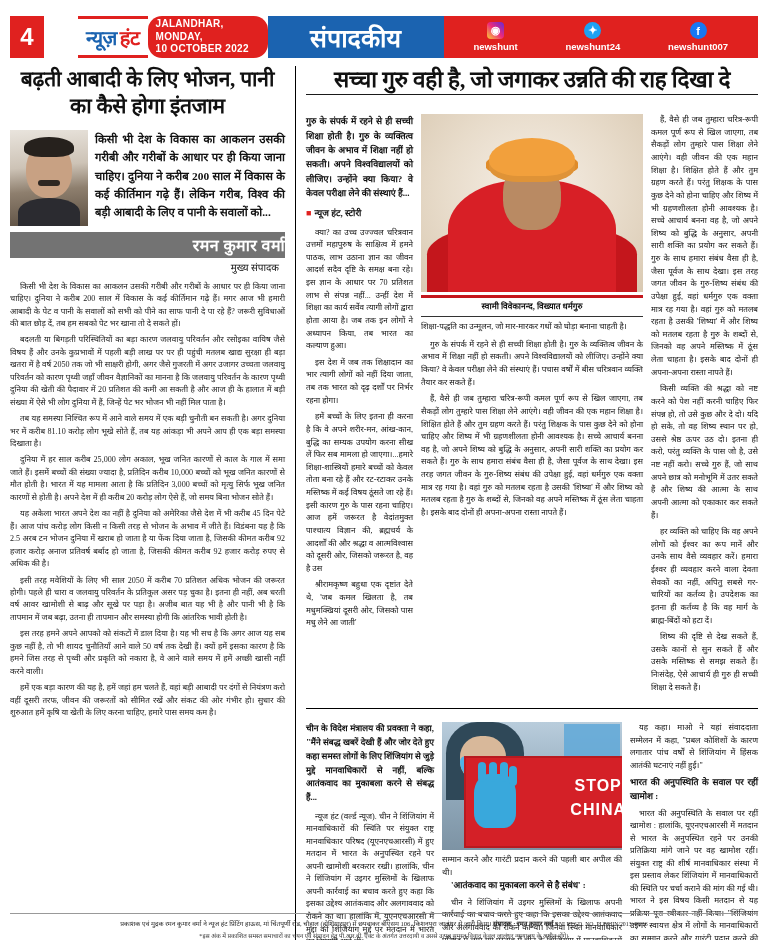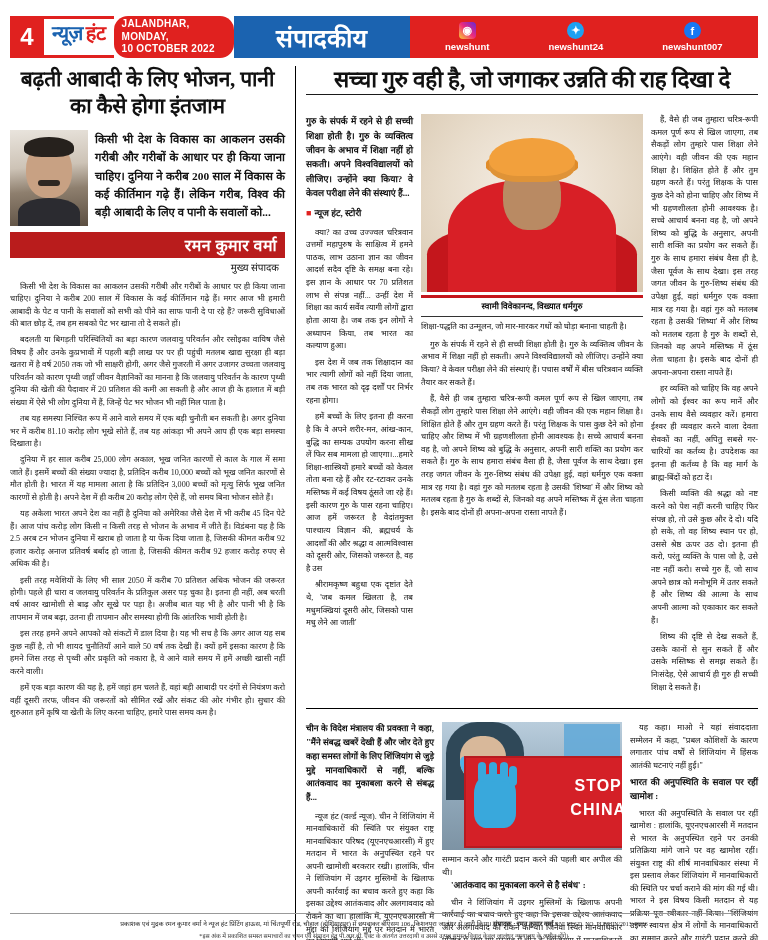--- a/index.html
+++ b/index.html
@@ -15,21 +15,21 @@
 
   
   .masthead { display: flex; align-items: stretch; height: 42px; margin-top: 16px; }
   .page-num {
     background: #e0211f; color: #ffffff; width: 34px;
     display: flex; align-items: center; justify-content: center;
     font-size: 24px; font-weight: bold; font-family: "Liberation Sans", sans-serif;
   }
   .logo-box {
     background: #ffffff; border-top: 3px solid #e0211f; border-bottom: 3px solid #e0211f;
-    padding: 0 8px; display: flex; gap: 3px;
+    padding: 0 8px; display: flex; align-items: center; gap: 3px; margin-left: 34px;
   }
   .logo-a { color: #1b63b0; font-size: 20px; font-weight: bold; font-family: "Liberation Sans", sans-serif; letter-spacing: -.5px; }
   .logo-b { color: #e0211f; font-size: 20px; font-weight: bold; font-family: "Liberation Sans", sans-serif; letter-spacing: -.5px; }
   .dateline {
     background: #e0211f; color: #ffffff; flex: 0 0 120px;
     display: flex; flex-direction: column; justify-content: center; padding-left: 8px;
     font-family: "Liberation Sans", sans-serif; font-size: 10px; font-weight: bold; line-height: 1.25; letter-spacing: .3px; border-radius: 14px;
   }
   .section-title {
     background: #1b63b0; color: #ffffff; flex: 0 0 176px;
@@ -68,21 +68,21 @@
     border-radius: 48% 48% 44% 44%; background: #c8a183;
   }
   .ed-photo::after {
     content: ""; position: absolute; left: 8px; bottom: 0; width: 62px; height: 28px;
     border-radius: 50% 50% 0 0; background: #2b2b30;
   }
   .ed-hair { position: absolute; left: 14px; top: 7px; width: 50px; height: 20px; border-radius: 50% 50% 35% 35%; background: #26211d; }
   .ed-mous { position: absolute; left: 28px; top: 50px; width: 22px; height: 6px; border-radius: 3px; background: #2e2722; }
   .lead-text { font-size: 11.4px; line-height: 1.62; text-align: justify; font-weight: bold; }
 
-  .byline-bar { margin-top: 6px; background: #b91c1c; height: 26px; display: flex; align-items: center; justify-content: flex-end; padding-right: 8px; }
+  .byline-bar { margin-top: 6px; background: #737373; height: 26px; display: flex; align-items: center; justify-content: flex-end; padding-right: 0; }
   .byline-name { color: #ffffff; font-size: 16px; font-weight: bold; letter-spacing: .4px; }
   .byline-role { text-align: right; font-size: 10px; margin-top: 2px; padding-right: 6px; }
 
   .body-col { margin-top: 7px; font-size: 8.1px; line-height: 1.54; text-align: justify;
               column-count: 1; color: #1a1a1a; }
   .body-col p { margin-bottom: 4px; text-indent: 10px; }
 
   
   .hl-center {
     font-size: 22.5px; font-weight: bold; text-align: center; line-height: 1.25;
@@ -239,22 +239,22 @@
           </div>
           <div class="cap-rule"></div>
           <div class="viv-cap">स्वामी विवेकानन्द, विख्यात धर्मगुरु</div>
           <div class="cap-sub">शिक्षा-पद्धति का उन्मूलन, जो मार-मारकर गधों को घोड़ा बनाना चाहती है।</div>
           <p style="margin-top:5px">गुरु के संपर्क में रहने से ही सच्ची शिक्षा होती है। गुरु के व्यक्तित्व जीवन के अभाव में शिक्षा नहीं हो सकती। अपने विश्वविद्यालयों को लीजिए। उन्होंने क्या किया? वे केवल परीक्षा लेने की संस्थाएं हैं। पचास वर्षों में बीस चरित्रवान व्यक्ति तैयार कर सकते हैं।</p>
           <p>हैं, वैसे ही जब तुम्हारा चरित्र-रूपी कमल पूर्ण रूप से खिल जाएगा, तब सैकड़ों लोग तुम्हारे पास शिक्षा लेने आएंगे। वही जीवन की एक महान शिक्षा है। शिक्षित होते हैं और तुम ग्रहण करते हैं। परंतु शिक्षक के पास कुछ देने को होना चाहिए और शिष्य में भी ग्रहणशीलता होनी आवश्यक है। सच्चे आचार्य बनना वह है, जो अपने शिष्य को बुद्धि के अनुसार, अपनी सारी शक्ति का प्रयोग कर सकते हैं। गुरु के साथ हमारा संबंध वैसा ही है, जैसा पूर्वज के साथ देखा। इस तरह जगत जीवन के गुरु-शिष्य संबंध की उपेक्षा हुई, वहां धर्मगुरु एक वक्ता मात्र रह गया है। वहां गुरु को मतलब रहता है उसकी 'शिष्या' में और शिष्य को मतलब रहता है गुरु के शब्दों से, जिनको वह अपने मस्तिष्क में ठूंस लेता चाहता है। इसके बाद दोनों ही अपना-अपना रास्ता नापते हैं।</p>
         </div>
 
         <div class="f-col">
           <p>हैं, वैसे ही जब तुम्हारा चरित्र-रूपी कमल पूर्ण रूप से खिल जाएगा, तब सैकड़ों लोग तुम्हारे पास शिक्षा लेने आएंगे। वही जीवन की एक महान शिक्षा है। शिक्षित होते हैं और तुम ग्रहण करते हैं। परंतु शिक्षक के पास कुछ देने को होना चाहिए और शिष्य में भी ग्रहणशीलता होनी आवश्यक है। सच्चे आचार्य बनना वह है, जो अपने शिष्य को बुद्धि के अनुसार, अपनी सारी शक्ति का प्रयोग कर सकते हैं। गुरु के साथ हमारा संबंध वैसा ही है, जैसा पूर्वज के साथ देखा। इस तरह जगत जीवन के गुरु-शिष्य संबंध की उपेक्षा हुई, वहां धर्मगुरु एक वक्ता मात्र रह गया है। वहां गुरु को मतलब रहता है उसकी 'शिष्या' में और शिष्य को मतलब रहता है गुरु के शब्दों से, जिनको वह अपने मस्तिष्क में ठूंस लेता चाहता है। इसके बाद दोनों ही अपना-अपना रास्ता नापते हैं।</p>
+          <p>किसी व्यक्ति की श्रद्धा को नष्ट करने को पेश नहीं करनी चाहिए फिर संपन्न हो, तो उसे कुछ और दे दो। यदि हो सके, तो वह शिष्य स्थान पर हो, उससे श्रेष्ठ ऊपर उठ दो। इतना ही करो, परंतु व्यक्ति के पास जो है, उसे नष्ट नहीं करो। सच्चे गुरु हैं, जो साथ अपने छात्र को मनोभूमि में उतर सकते हैं और शिष्य की आत्मा के साथ अपनी आत्मा को एकाकार कर सकते हैं।</p>
           <p>हर व्यक्ति को चाहिए कि वह अपने लोगों को ईश्वर का रूप मानें और उनके साथ वैसे व्यवहार करें। हमारा ईश्वर ही व्यवहार करने वाला देवता सेवकों का नहीं, अपितु सबसे गर-चारियों का कर्तव्य है। उपदेशक का इतना ही कर्तव्य है कि वह मार्ग के ब्राह्म-बिंदों को हटा दें।</p>
-          <p>किसी व्यक्ति की श्रद्धा को नष्ट करने को पेश नहीं करनी चाहिए फिर संपन्न हो, तो उसे कुछ और दे दो। यदि हो सके, तो वह शिष्य स्थान पर हो, उससे श्रेष्ठ ऊपर उठ दो। इतना ही करो, परंतु व्यक्ति के पास जो है, उसे नष्ट नहीं करो। सच्चे गुरु हैं, जो साथ अपने छात्र को मनोभूमि में उतर सकते हैं और शिष्य की आत्मा के साथ अपनी आत्मा को एकाकार कर सकते हैं।</p>
           <p>शिष्य की दृष्टि से देख सकते हैं, उसके कानों से सुन सकते हैं और उसके मस्तिष्क से समझ सकते हैं। निःसंदेह, ऐसे आचार्य ही गुरु ही सच्ची शिक्षा दे सकते हैं।</p>
         </div>
       </div>
 
       <div class="bottom">
 
         <div class="bot-grid">
           <div class="bot-col">
             <div class="bot-intro">चीन के विदेश मंत्रालय की प्रवक्ता ने कहा, "मैंने संबद्ध खबरें देखी हैं और जोर देते हुए कहा समस्त लोगों के लिए शिंजियांग से जुड़े मुद्दे मानवाधिकारों से नहीं, बल्कि आतंकवाद का मुकाबला करने से संबद्ध हैं...</div>
             <p style="margin-top:6px">न्यूज हंट (वर्ल्ड न्यूज). चीन ने शिंजियांग में मानवाधिकारों की स्थिति पर संयुक्त राष्ट्र मानवाधिकार परिषद (यूएनएचआरसी) में हुए मतदान में भारत के अनुपस्थित रहने पर अपनी खामोशी बरकरार रखी। हालांकि, चीन ने शिंजियांग में उइगर मुस्लिमों के खिलाफ अपनी कार्रवाई का बचाव करते हुए कहा कि इसका उद्देश्य आतंकवाद और अलगाववाद को रोकने का था। हालांकि में, यूएनएचआरसी में मुद्दा को शिंजियांग मुद्दे पर मतदान में भारत का टिप्पणी आई थी।</p>

